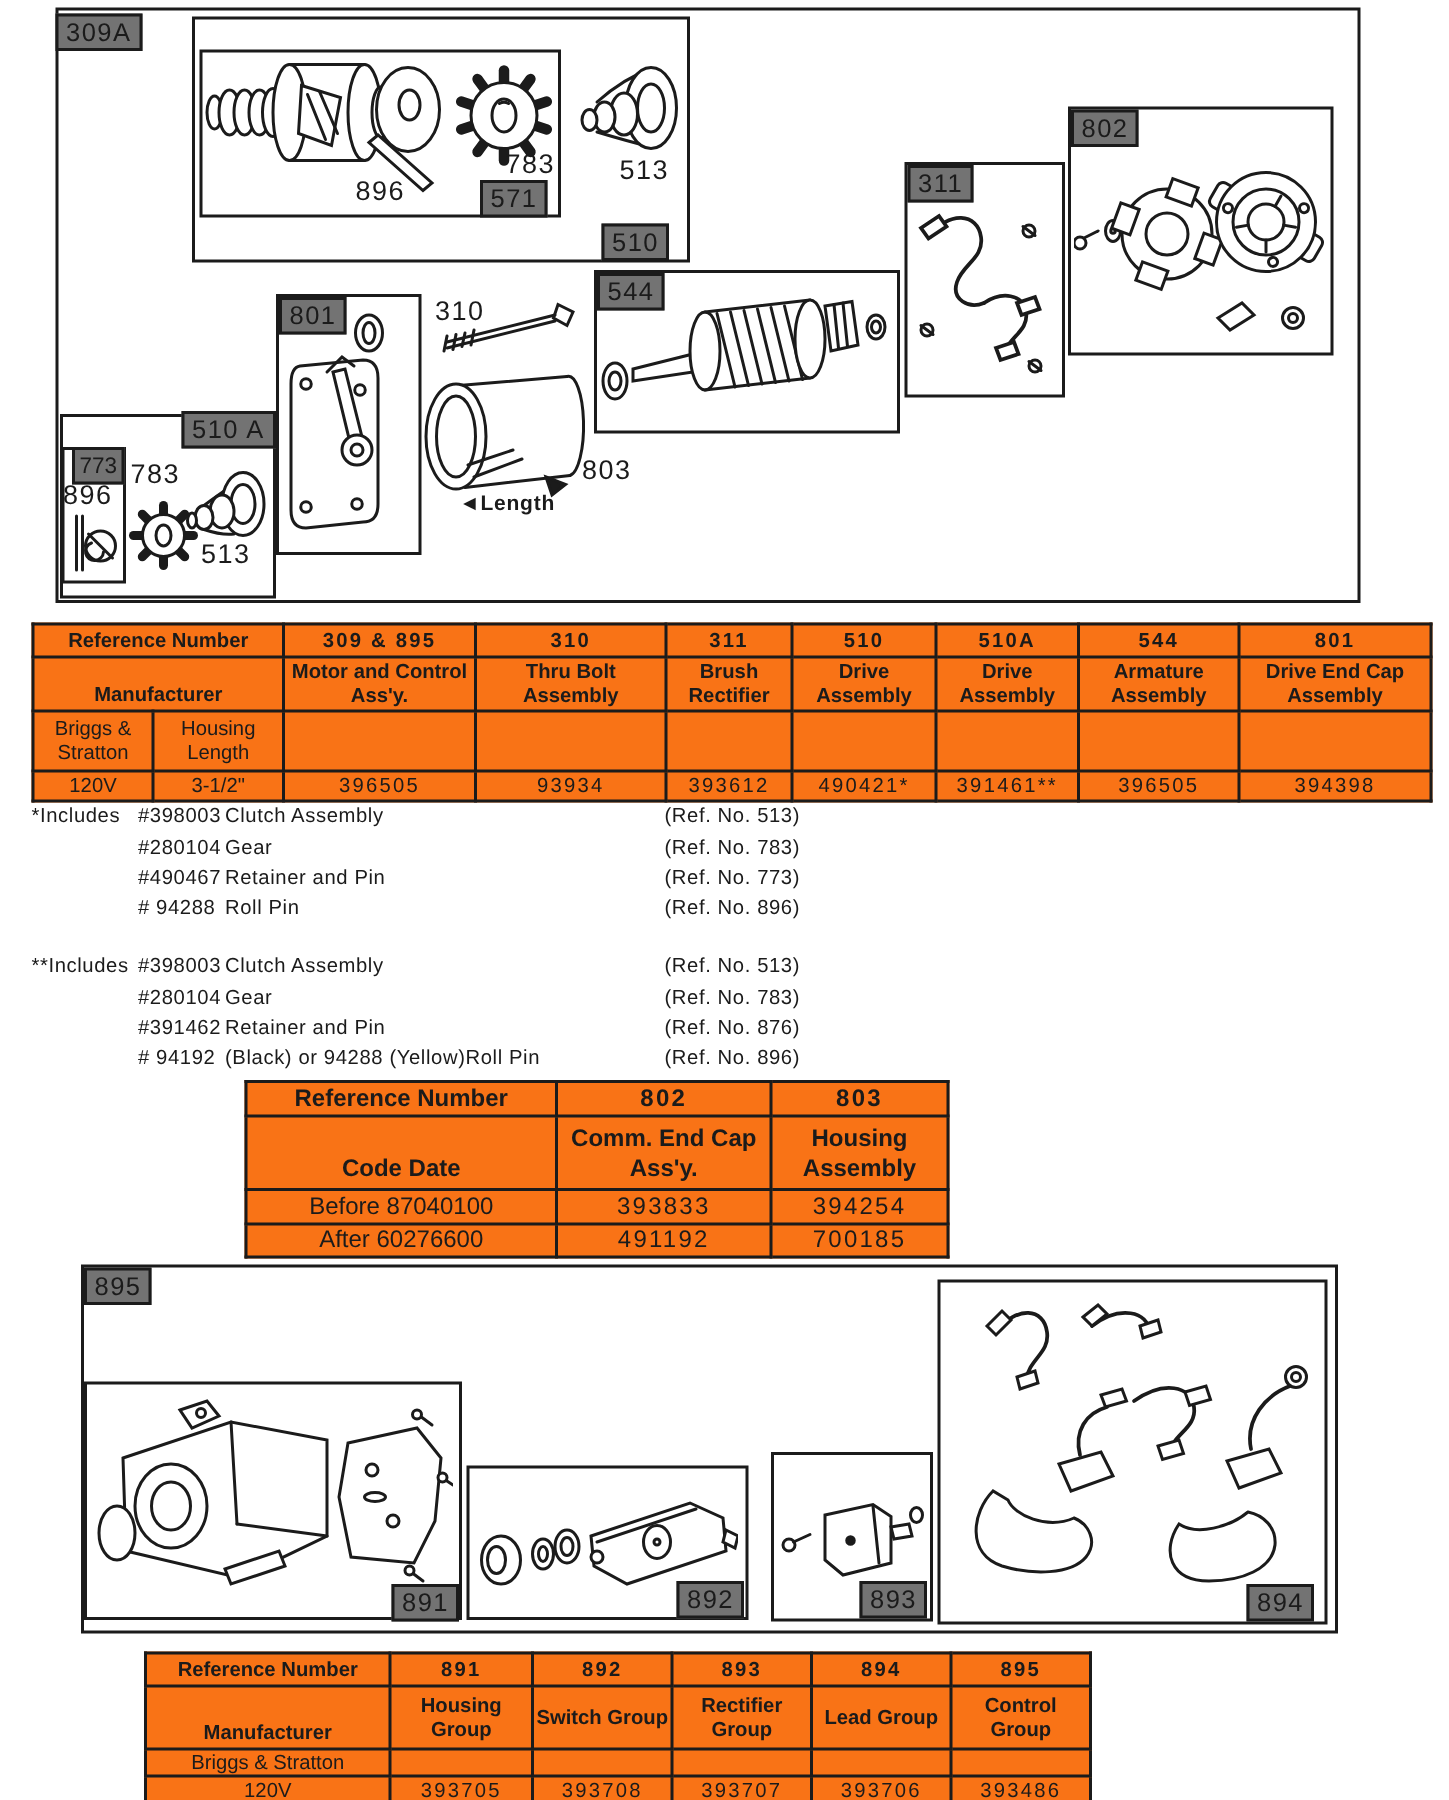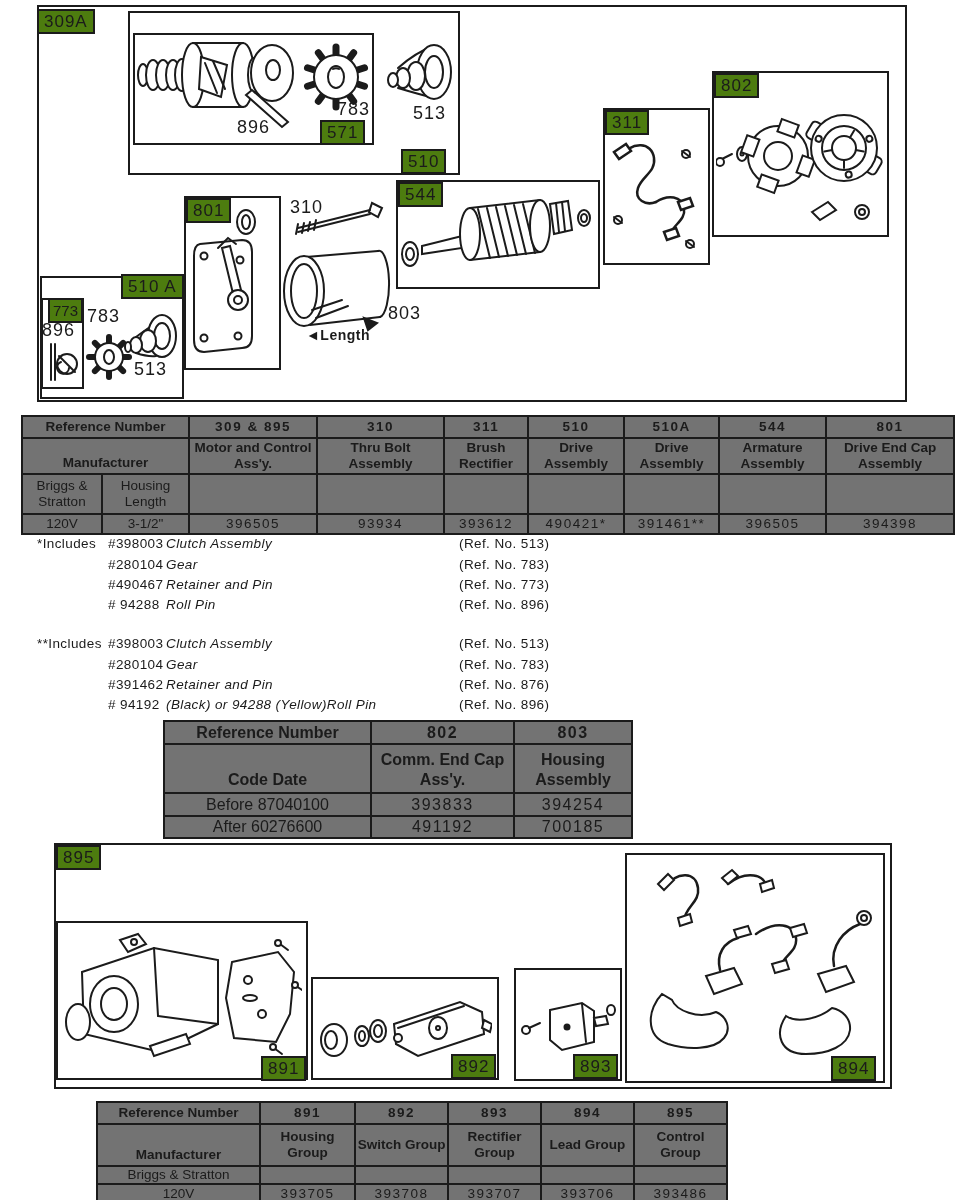--- a/index.html
+++ b/index.html
@@ -1,37 +1,37 @@
 <!DOCTYPE html>
 <html><head>
 <meta charset="utf-8">
 <style>
   html,body{margin:0;padding:0;background:#e8e8e8;}
   #page{position:relative;width:966px;height:1200px;background:#ffffff;overflow:hidden;
         font-family:"Liberation Sans",sans-serif;color:#1b1b1b;}
   .abs{position:absolute;}
   .frame{position:absolute;border:2px solid #1b1b1b;background:transparent;}
-  .plabel{position:absolute;border:2px solid #1b1b1b;background:#4d7c0f;font-size:17px;
+  .plabel{position:absolute;border:2px solid #1b1b1b;background:#737373;font-size:17px;
           line-height:19px;padding:1px 5px;white-space:nowrap;letter-spacing:1px;}
   .plabel.sm{font-size:15px;padding:1px 3px;letter-spacing:0;}
   .callout{position:absolute;font-size:18px;letter-spacing:1px;white-space:nowrap;}
   svg{position:absolute;}
-  table{position:absolute;border-collapse:collapse;table-layout:fixed;background:#737373;}
+  table{position:absolute;border-collapse:collapse;table-layout:fixed;background:#f97316;}
   td{border:2px solid #1b1b1b;text-align:center;vertical-align:middle;padding:0;overflow:hidden;}
   .t1 td{font-size:13.5px;line-height:16px;}
   .t2 td{font-size:16px;line-height:20px;}
   .t3 td{font-size:13.5px;line-height:16px;}
   .b{font-weight:bold;}
   .vbot{vertical-align:bottom;padding-bottom:2px;}
   .num{letter-spacing:1.5px;}
-  .nline{position:absolute;height:20px;width:100%;margin-left:16px;}
+  .nline{position:absolute;height:20px;width:100%;}
   .nline span{position:absolute;font-size:13.5px;letter-spacing:.4px;white-space:nowrap;}
   .npre{left:0;}
   .nnum{left:71px;}
-  .ndesc{left:129px;font-style:italic;}
+  .ndesc{left:129px;}
   .nref{left:422px;}
   .lenrow{position:absolute;font-size:14px;white-space:nowrap;font-weight:bold;letter-spacing:.5px;}
 </style>
 </head>
 <body>
 
 <div id="page">
 
   <div>
     <div class="frame" style="left:37px;top:5px;width:866px;height:393px"></div>

